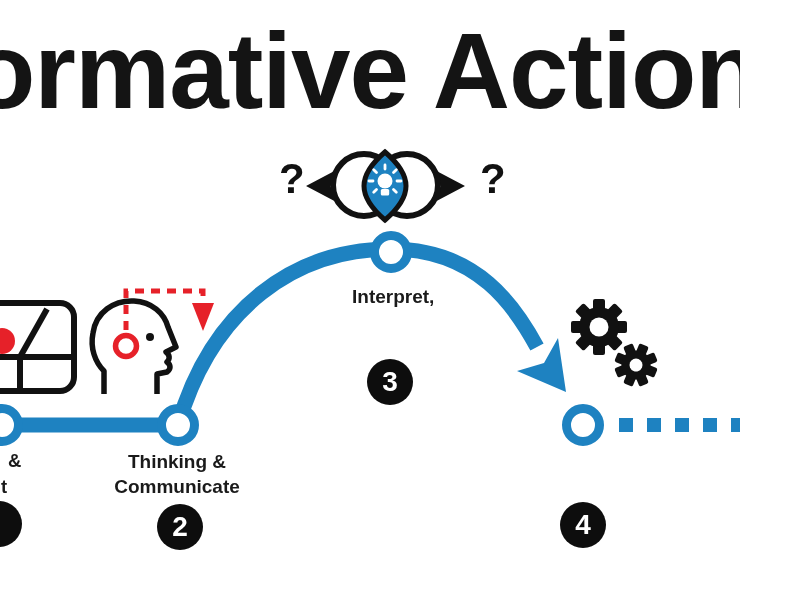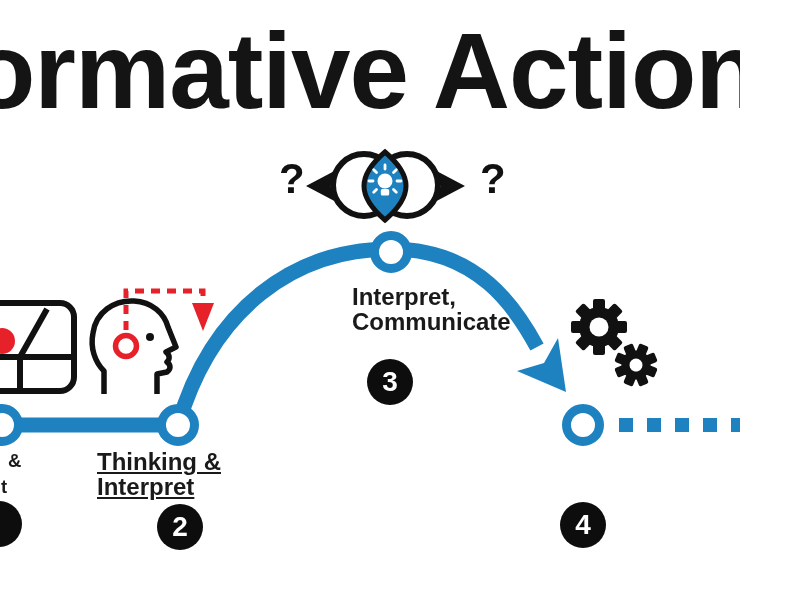--- a/index.html
+++ b/index.html
@@ -5,22 +5,22 @@
   html,body{margin:0;padding:0;background:#fff;}
   .canvas{position:relative;width:740px;height:600px;background:#ffffff;overflow:hidden;
           font-family:"Liberation Sans","DejaVu Sans",sans-serif;}
   .canvas svg{position:absolute;left:0;top:0;z-index:1;}
   .title{position:absolute;z-index:2;margin:0;left:-30px;top:18px;
          font-size:107px;font-weight:700;letter-spacing:-1px;color:#141414;
          white-space:nowrap;line-height:1;}
   .qmark{position:absolute;z-index:2;font-size:42px;font-weight:700;color:#111;line-height:1;}
   .qmark.left{left:279px;top:158px;}
   .qmark.right{left:480px;top:158px;}
-  .label{position:absolute;z-index:2;font-size:24px;font-weight:700;color:#1a1a1a;line-height:25px;}
-  .label.center{text-decoration:underline;}
+  .label{position:absolute;z-index:2;font-size:19px;font-weight:700;color:#1a1a1a;line-height:25px;}
+  .label.center{text-align:center;}
   .frag{position:absolute;z-index:2;font-size:18.5px;font-weight:700;color:#1a1a1a;line-height:1;}
   .badge{position:absolute;z-index:2;width:46px;height:46px;border-radius:50%;
          background:#0d0d0d;color:#fff;font-size:28px;font-weight:700;
          display:flex;align-items:center;justify-content:center;line-height:1;}
   
   .blue-s{stroke:#1E82C1;fill:none;}
   .blue-f{fill:#1E82C1;}
   .black-s{stroke:#111;fill:none;}
   .red-s{stroke:#E62129;fill:none;}
   .red-f{fill:#E62129;}
@@ -125,27 +125,26 @@
 
   <div class="qmark left">?</div>
   <div class="qmark right">?</div>
 
   <div class="frag" style="left:8px;top:452px">&amp;</div>
   <div class="frag" style="left:1px;top:478px">t</div>
   <div class="badge" style="left:-24px;top:501px"></div>
 
   <div class="label center" style="left:97px;top:449px;width:160px">
     <div>Thinking &amp;</div>
-    <div>Interpret</div>
+    <div>Communicate</div>
   </div>
   <div class="badge" style="left:157px;top:504px">2</div>
 
   <div class="label" style="left:352px;top:284px">
     <div>Interpret,</div>
-    <div>Communicate</div>
   </div>
   <div class="badge" style="left:367px;top:359px">3</div>
 
   <div class="badge" style="left:560px;top:502px">4</div>
 
   <div class="frag" style="left:752px;top:456px">Ve</div>
   <div class="frag" style="left:772px;top:480px">&amp;</div>
 
 </div>
 

